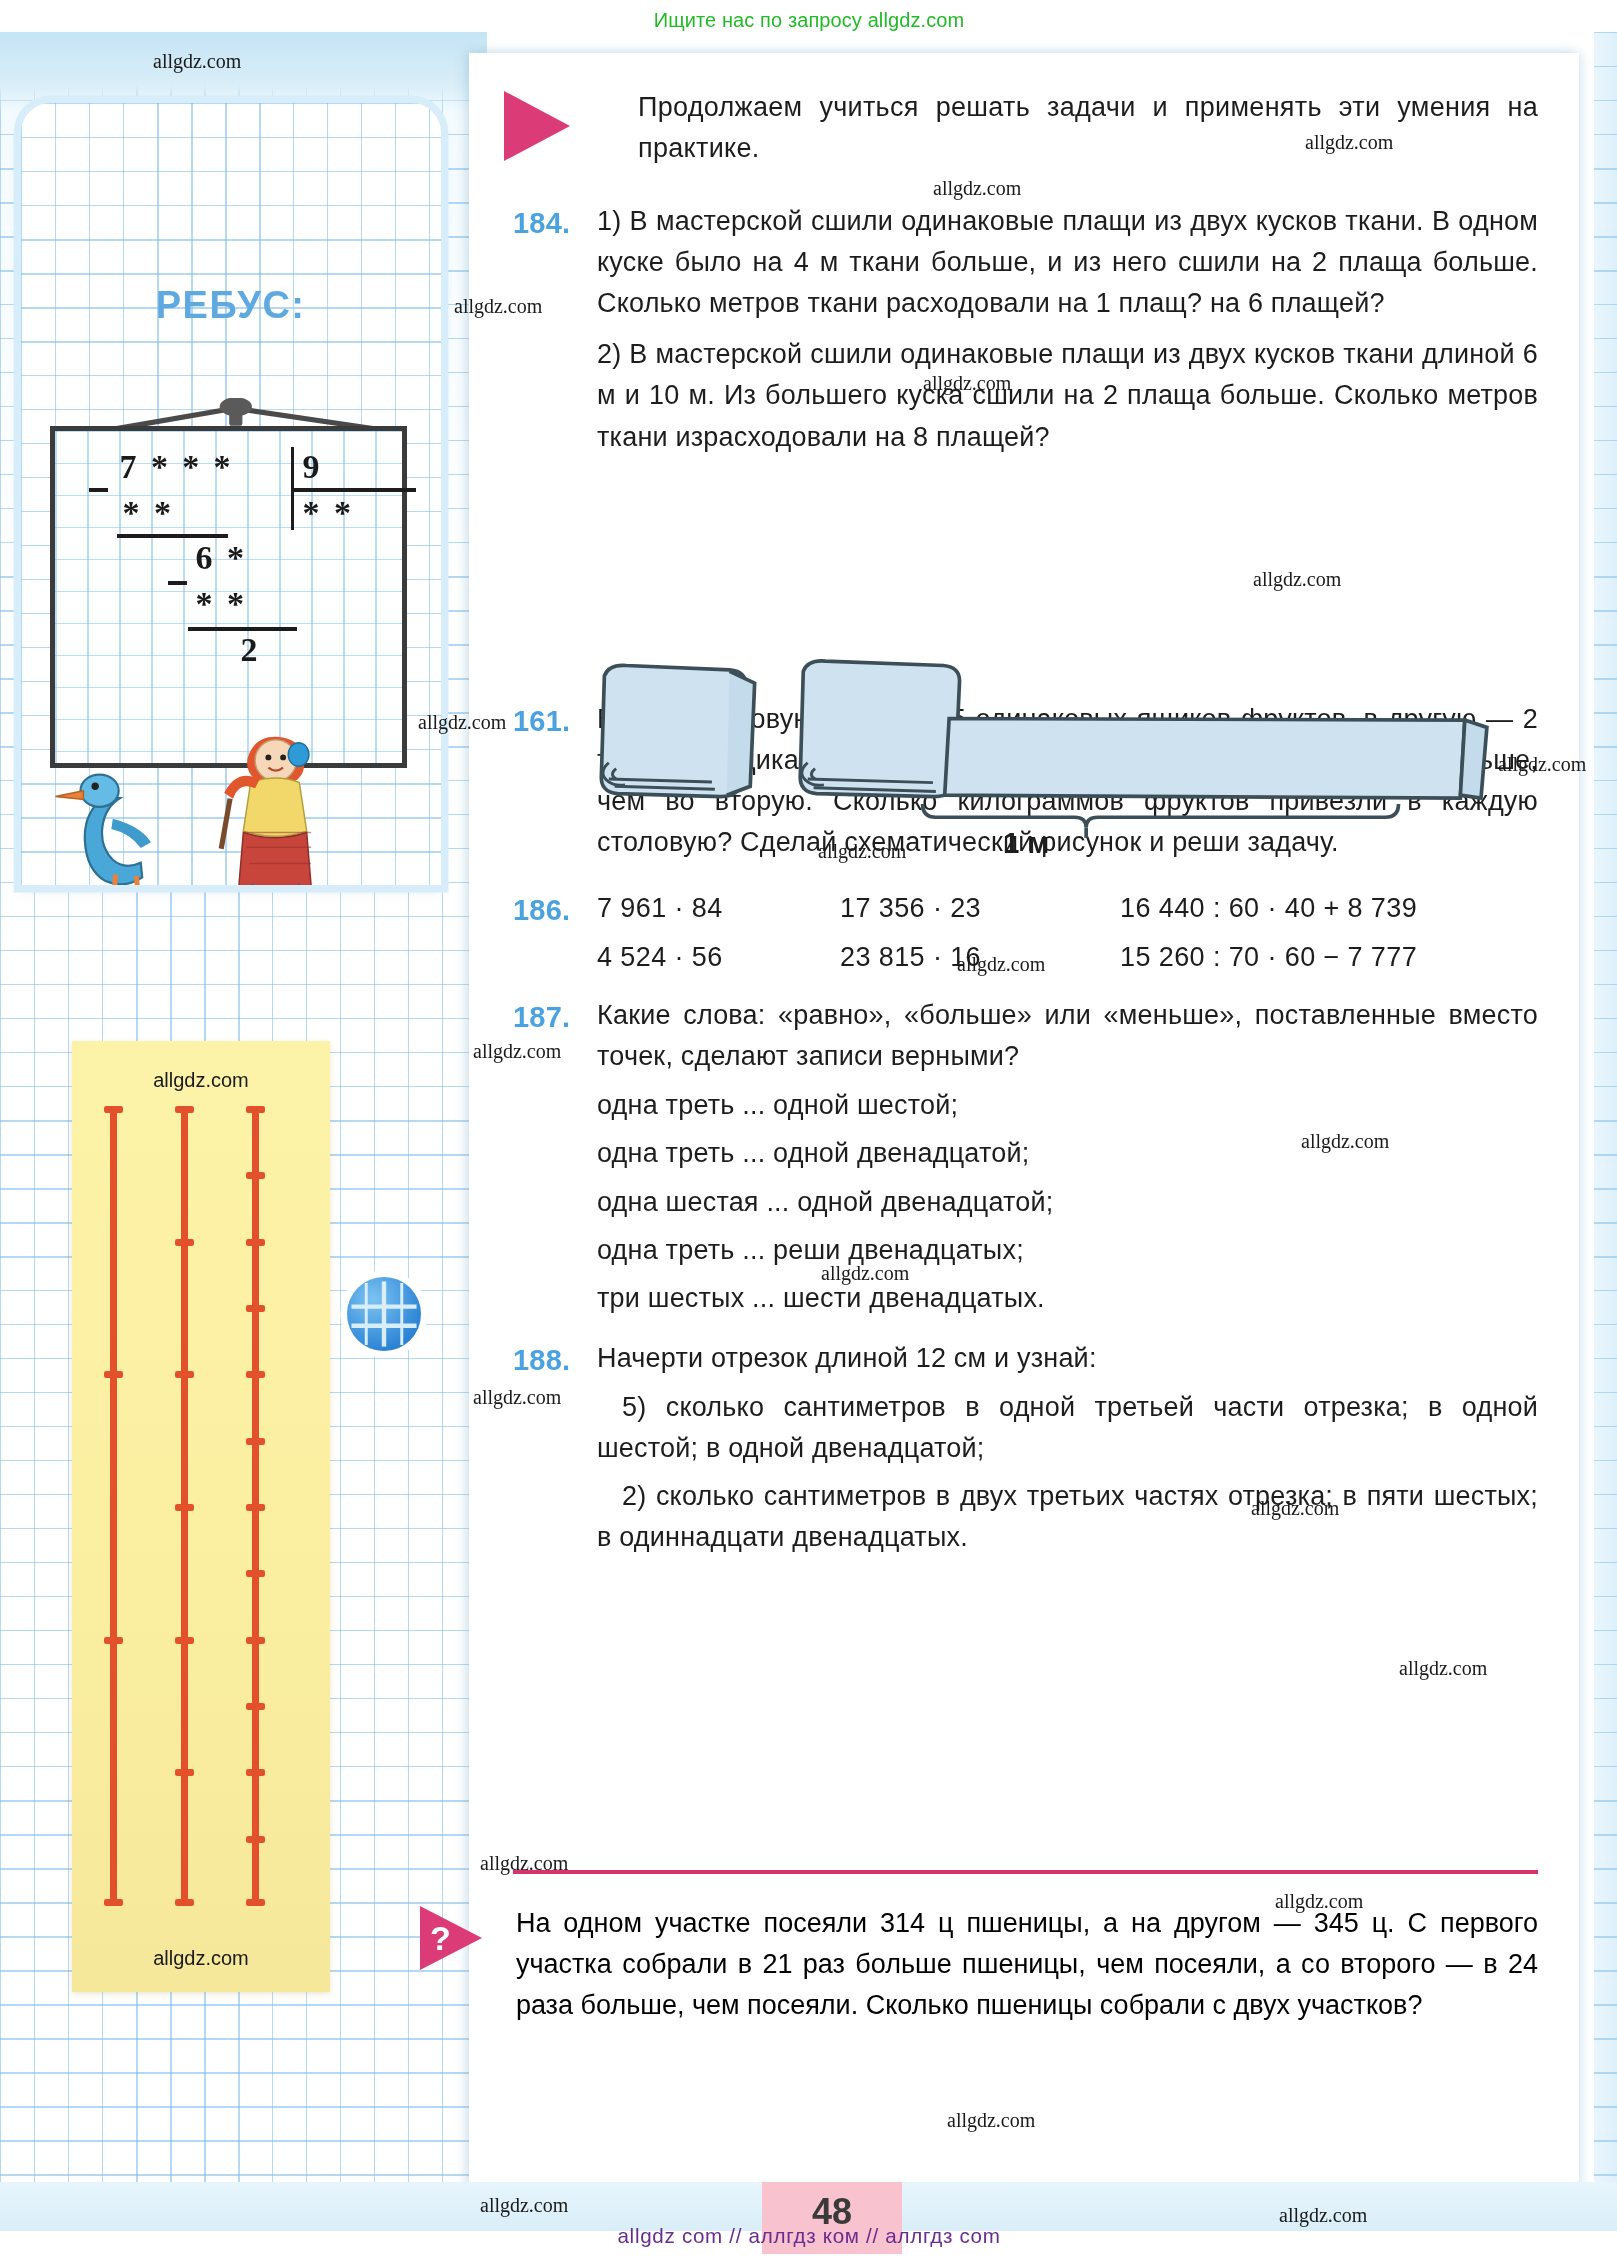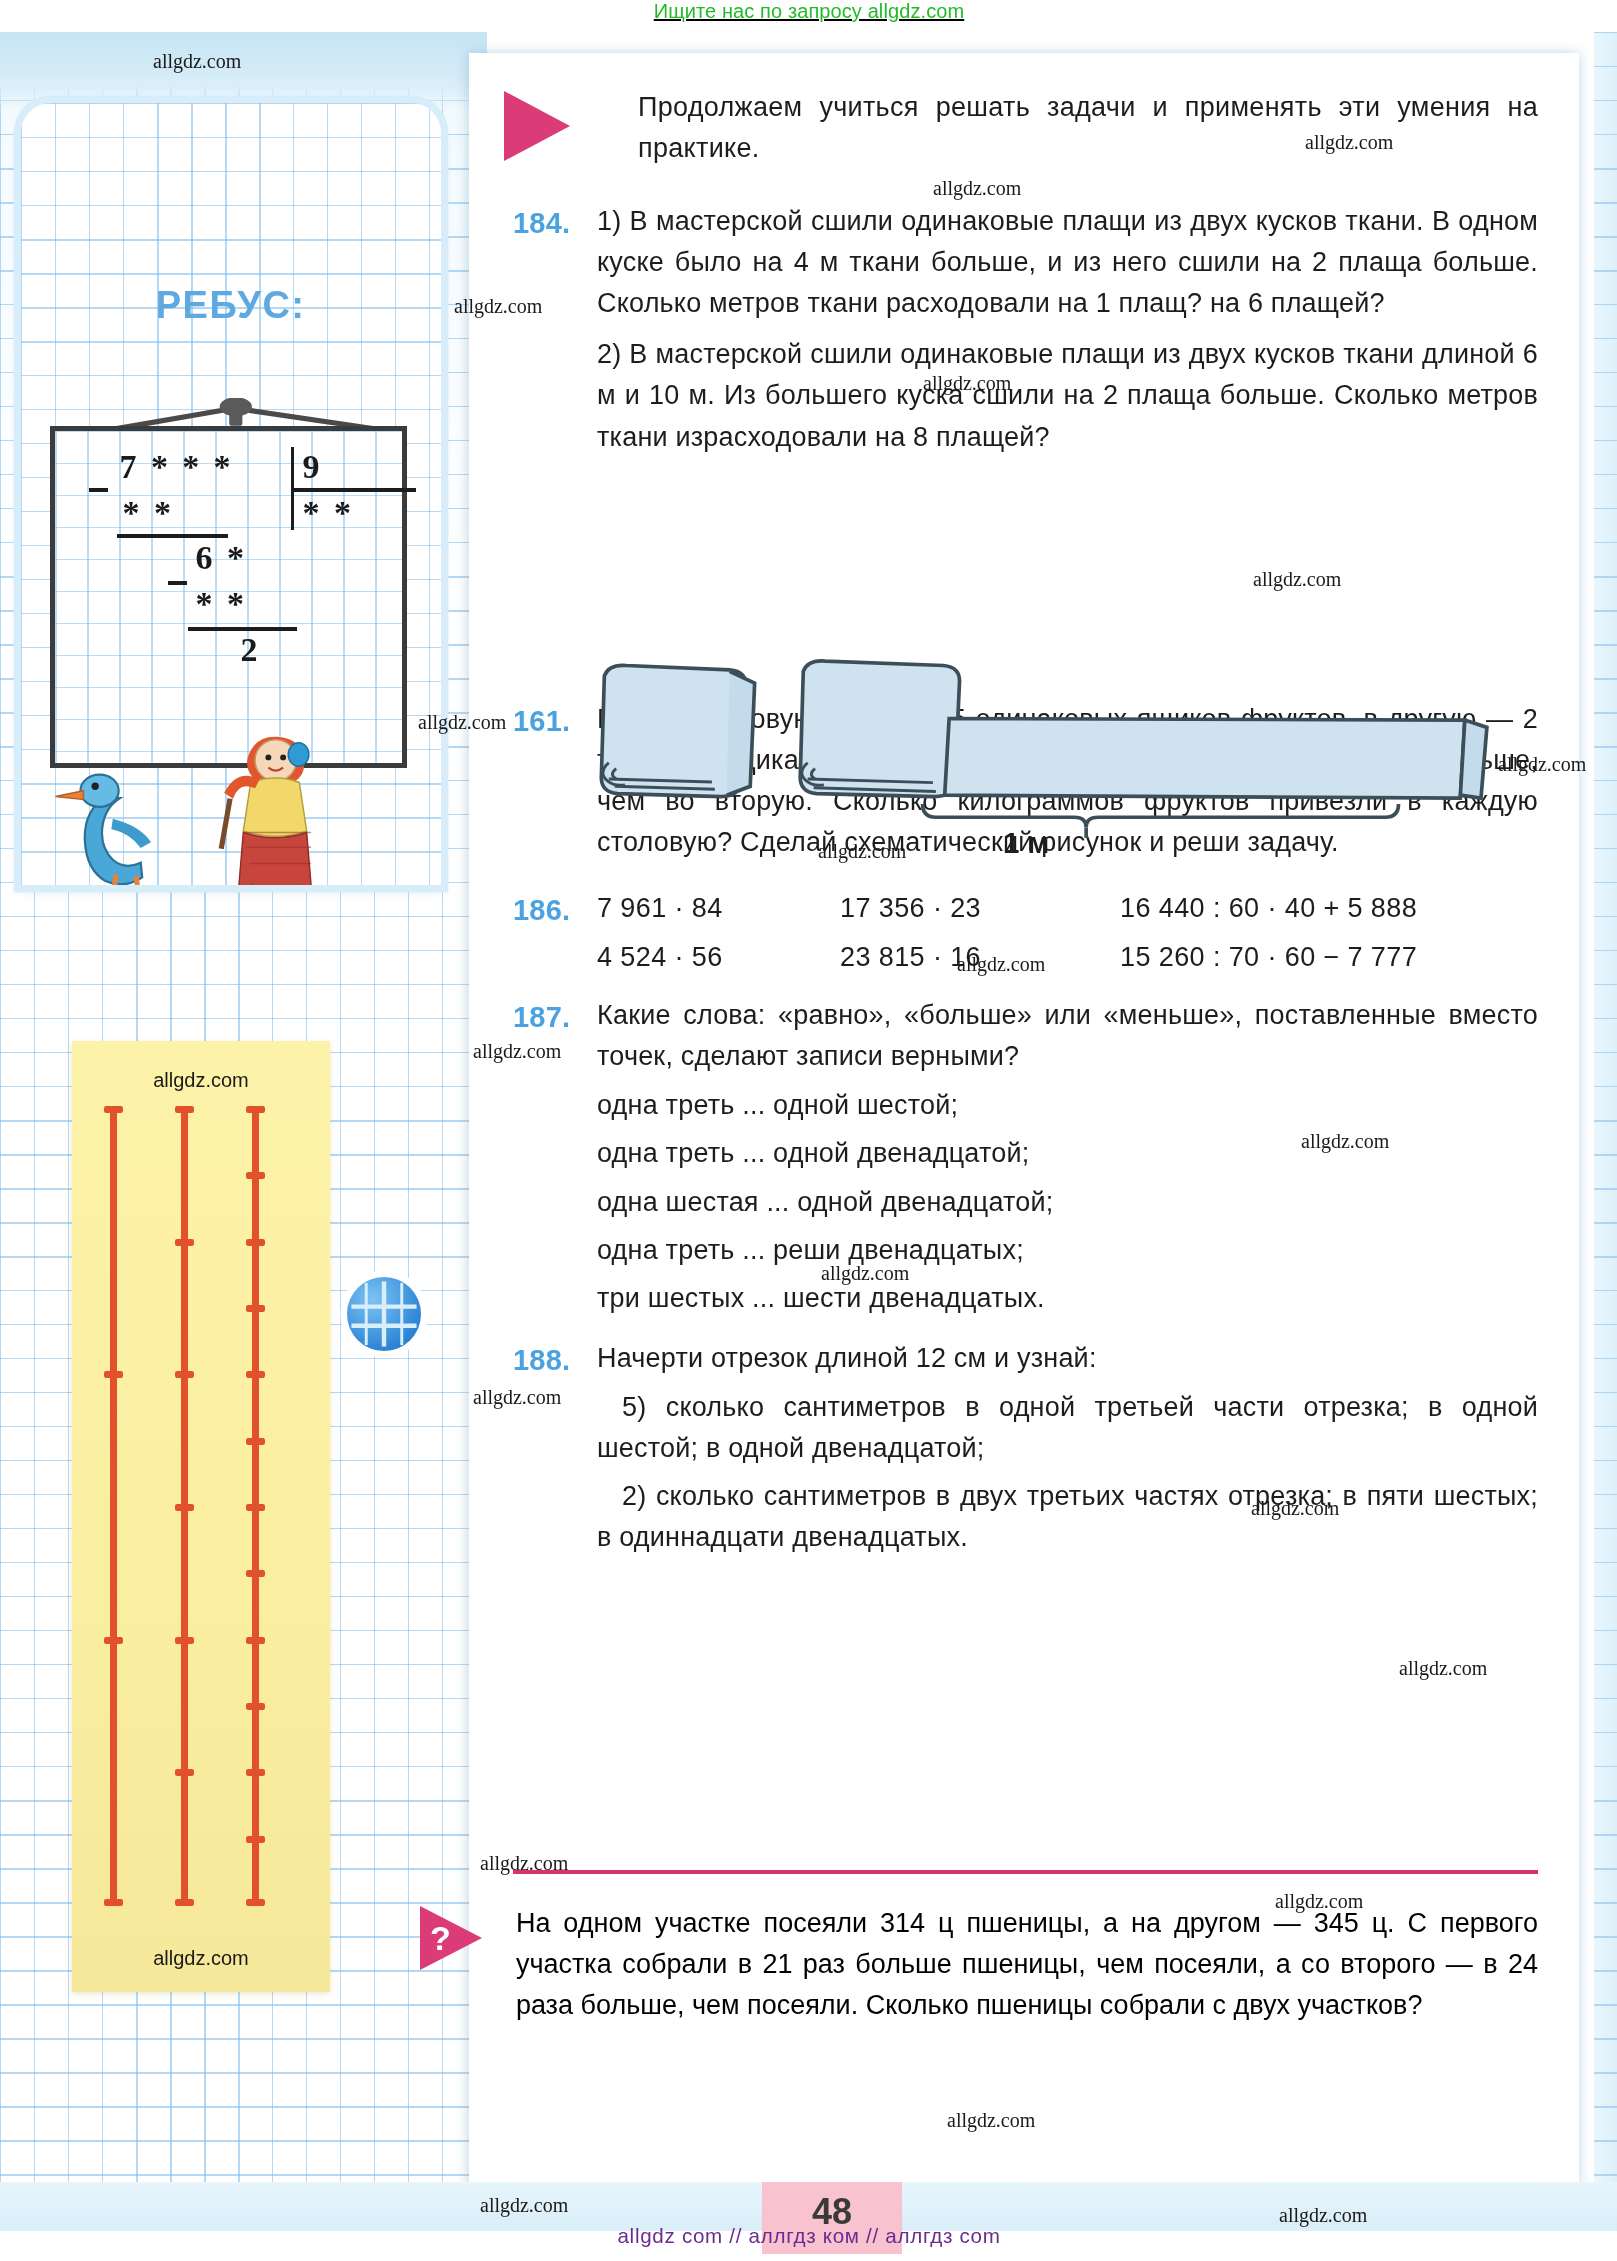--- a/index.html
+++ b/index.html
@@ -7,23 +7,22 @@
     width:1618px;height:2261px;
     background:#ffffff;
     font-family:"Liberation Sans", sans-serif;
     position:relative;overflow:hidden;
   }
 
   
   .top-banner{
     position:absolute;left:0;top:0;width:1618px;height:32px;
     background:#ffffff;
-    display:flex;align-items:flex-start;justify-content:center;
+    display:flex;align-items:flex-end;justify-content:center;
     z-index:40;
-    text-decoration:underline;
   }
   .top-banner span{
     color:#22bb28;font-size:20px;letter-spacing:0.1px;
     font-family:"Liberation Sans", sans-serif;
   }
 
   
   .page{
     position:absolute;left:0;top:16px;width:1618px;height:2212px;
     background:#ffffff;
@@ -328,21 +327,21 @@
       <div class="num">161.</div>
       <div class="body">В одну столовую привезли 5 одинаковых ящиков фруктов, в другую — 2 таких же ящика. В первую столовую привезли на 24 кг фруктов больше, чем во вторую. Сколько килограммов фруктов привезли в каждую столовую? Сделай схематический рисунок и реши задачу.</div>
     </div>
 
     <div class="task" style="margin-top:25px;">
       <div class="num">186.</div>
       <div class="expr-grid">
         <div class="expr-row">
           <div class="e1">7 961 · 84</div>
           <div class="e2">17 356 · 23</div>
-          <div class="e3">16 440 : 60 · 40 + 5 888</div>
+          <div class="e3">16 440 : 60 · 40 + 8 739</div>
         </div>
         <div class="expr-row">
           <div class="e1">4 524 · 56</div>
           <div class="e2">23 815 · 16</div>
           <div class="e3">15 260 : 70 · 60 − 7 777</div>
         </div>
       </div>
     </div>
 
     <div class="task" style="margin-top:17.7px;">

